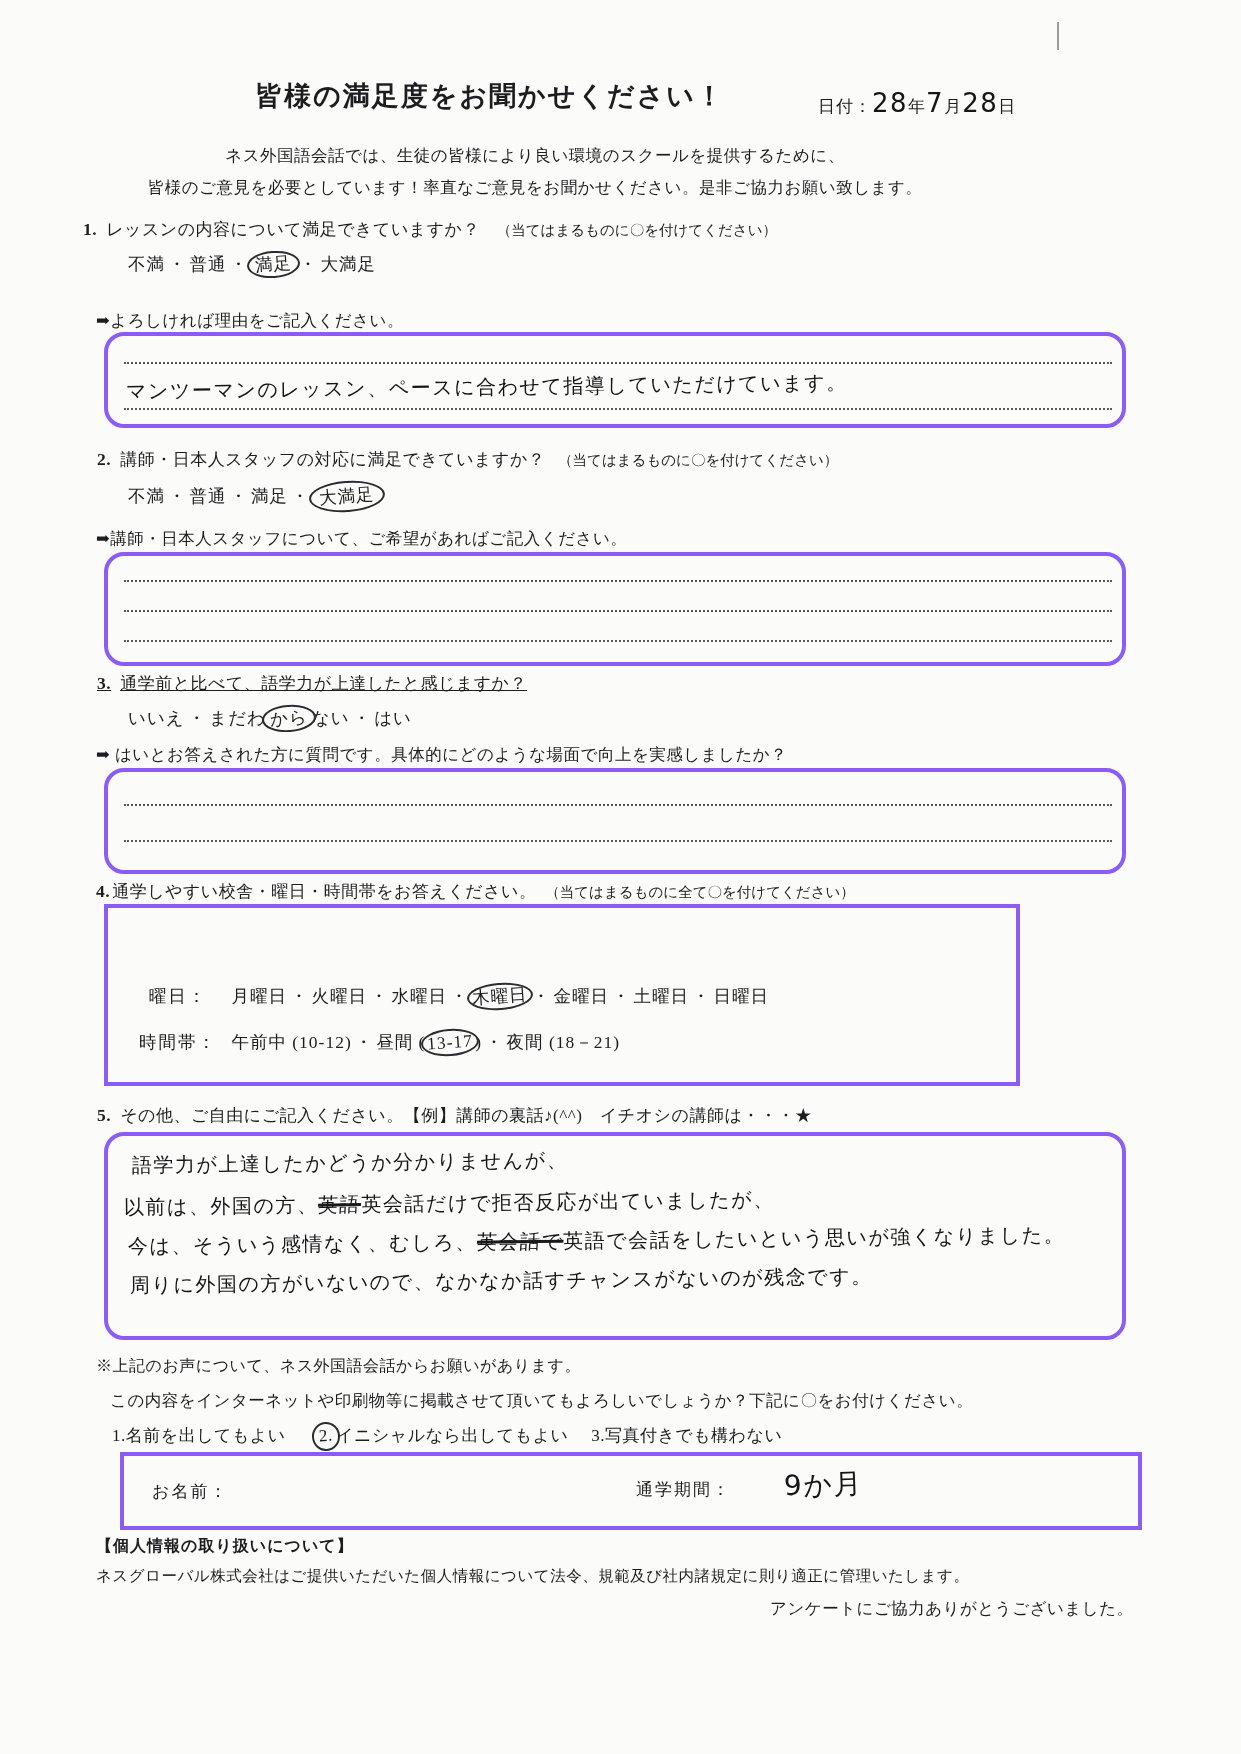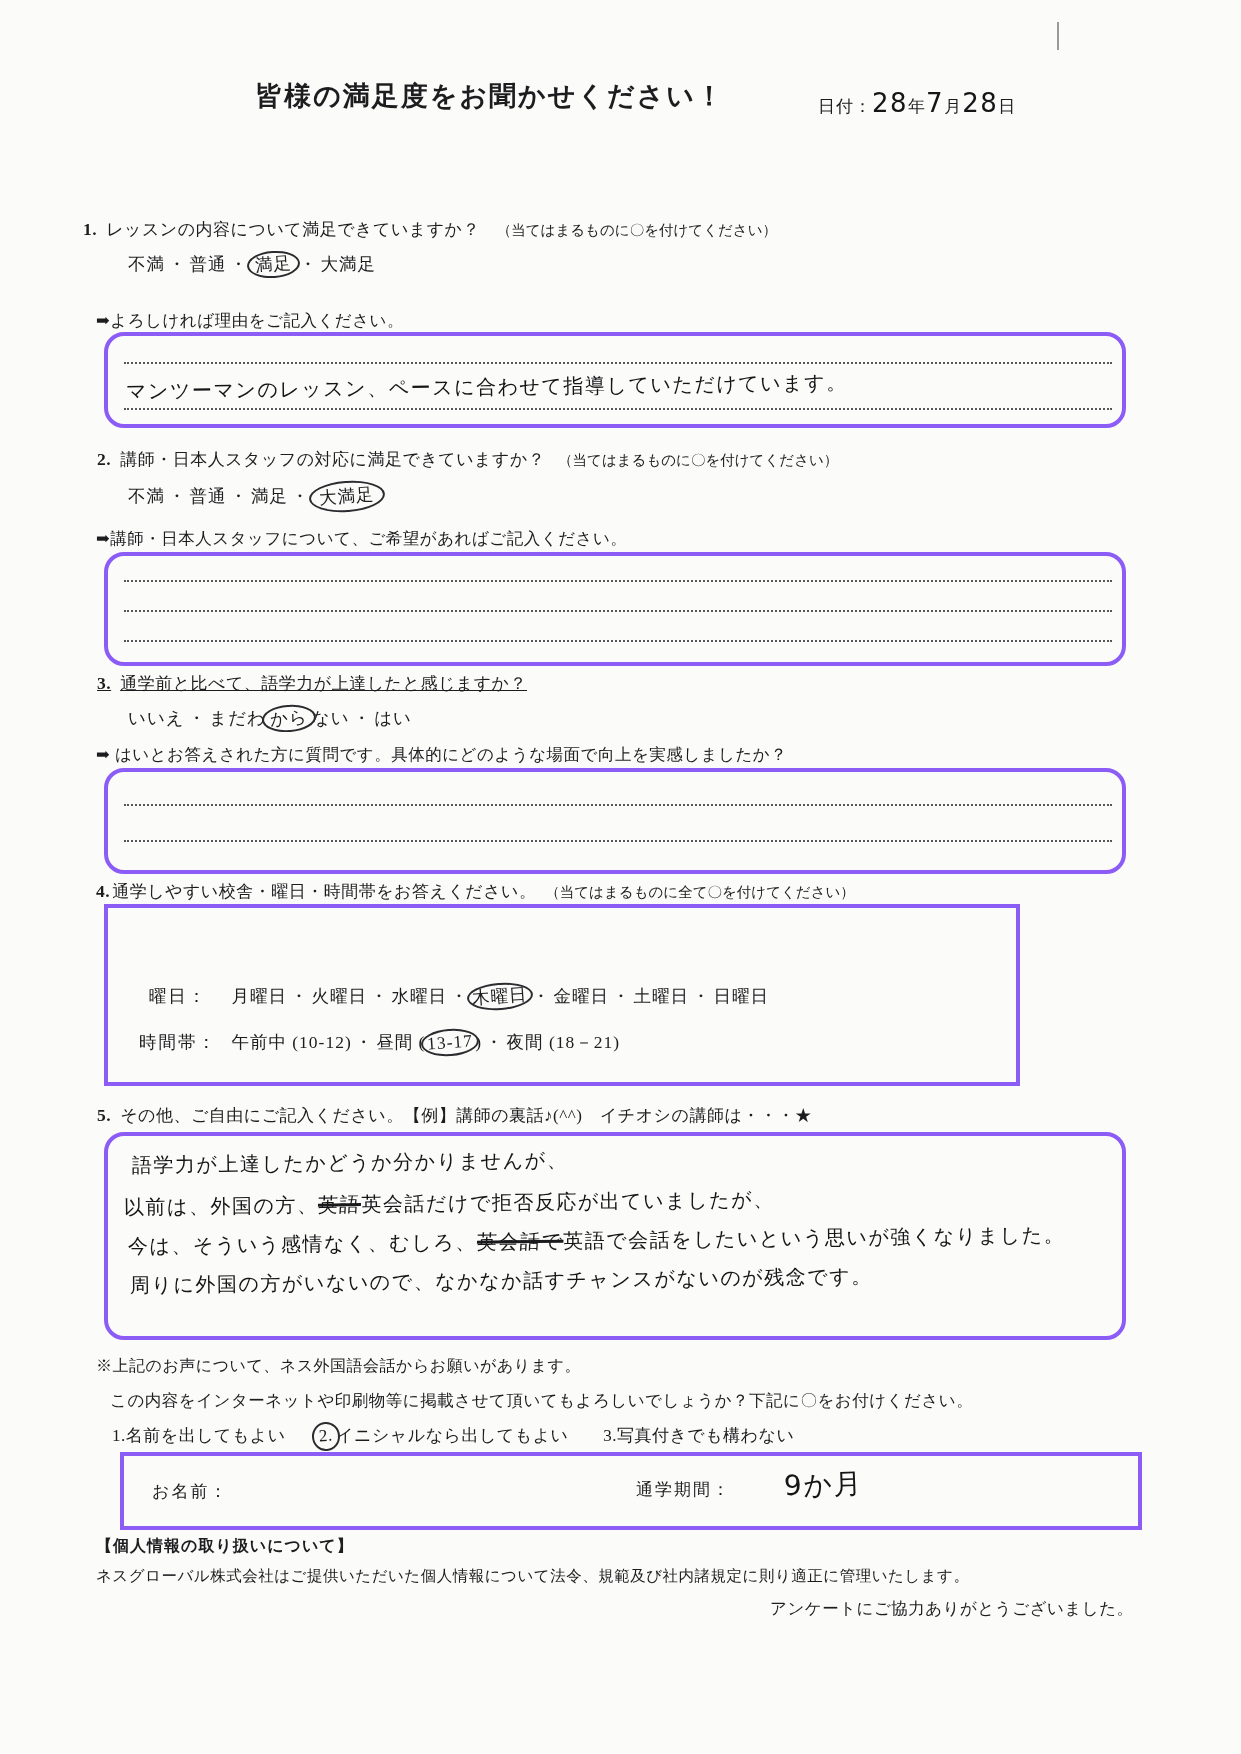--- a/index.html
+++ b/index.html
@@ -42,20 +42,24 @@
 <div class="page">
 
   <div class="artifact" style="left:1057px; top:22px; height:28px;"></div>
 
   <div class="abs title" style="left:90px; top:78px; width:800px;">皆様の満足度をお聞かせください！</div>
 
   <div class="abs datewrap" style="left:818px; top:88px;">
     <span>日付：</span><span class="hw" style="font-size:26px;">28</span><span>年</span><span class="hw" style="font-size:26px;">7</span><span>月</span><span class="hw" style="font-size:26px;">28</span><span>日</span>
   </div>
 
+  <div class="abs intro" style="left:90px; top:140px; width:890px;">
+    <div>ネス外国語会話では、生徒の皆様により良い環境のスクールを提供するために、</div>
+    <div>皆様のご意見を必要としています！率直なご意見をお聞かせください。是非ご協力お願い致します。</div>
+  </div>
 
   <div class="abs qline" style="left:83px; top:218px;">
     <span class="qnum">1.</span><span>レッスンの内容について満足できていますか？</span>
     <span class="note" style="margin-left:12px;">（当てはまるものに〇を付けてください）</span>
   </div>
   <div class="abs opts" style="left:128px; top:252px;">
     <span>不満</span><span class="sep">・</span><span>普通</span><span class="sep">・</span><span class="circle">満足</span><span class="sep">・</span><span>大満足</span>
   </div>
   <div class="abs prompt" style="left:96px; top:310px;text-align:right;">➡よろしければ理由をご記入ください。</div>
   <div class="box rounded" style="left:104px; top:332px; width:1014px; height:88px;">
@@ -118,21 +122,21 @@
     </div>
     <div class="abs hw hwline" style="left:22px; top:136px;">周りに外国の方がいないので、なかなか話すチャンスがないのが残念です。</div>
   </div>
 
   <div class="abs small" style="left:96px; top:1356px; font-size:16px;">※上記のお声について、ネス外国語会話からお願いがあります。</div>
   <div class="abs small" style="left:110px; top:1390px; font-size:16.5px; white-space:nowrap;">この内容をインターネットや印刷物等に掲載させて頂いてもよろしいでしょうか？下記に〇をお付けください。</div>
 
   <div class="abs qline" style="left:112px; top:1424px;">
     <span><span>1.</span><span>名前を出してもよい</span></span>
     <span style="margin-left:26px;"><span class="circle" style="padding:3px 5px 4px;">2.</span><span>イニシャルなら出してもよい</span></span>
-    <span style="margin-left:30px;"><span>3.</span><span>写真付きでも構わない</span></span>
+    <span style="margin-left:18px;"><span>3.</span><span>写真付きでも構わない</span></span>
   </div>
 
   <div class="box" style="left:120px; top:1452px; width:1014px; height:70px;">
     <span class="abs qline" style="left:28px; top:24px; letter-spacing:2px;">お名前：</span>
     <span class="abs hw" style="left:140px; top:20px; font-size:20px;"></span>
     <span class="abs qline" style="left:512px; top:22px; letter-spacing:2px;">通学期間：</span>
     <span class="abs hw" style="left:660px; top:10px; font-size:28px; transform:rotate(-2deg);">9か月</span>
   </div>
 
   <div class="abs privacy-h" style="left:96px; top:1536px;">【個人情報の取り扱いについて】</div>

